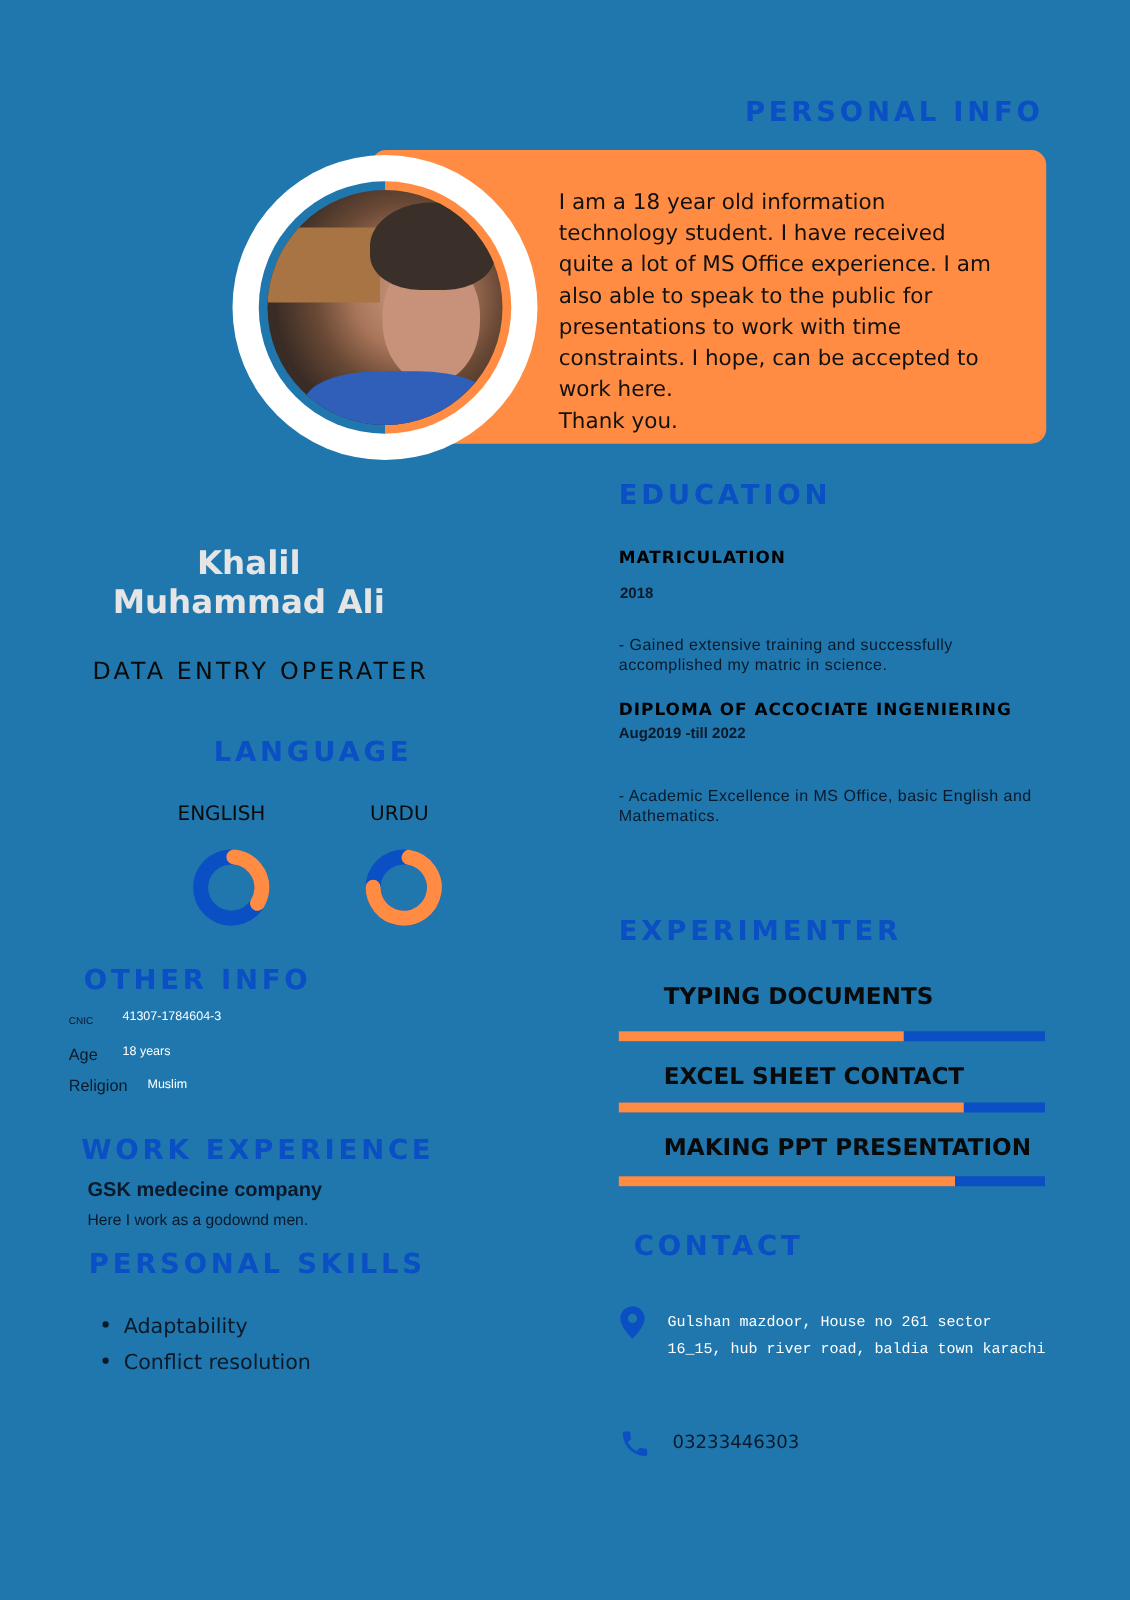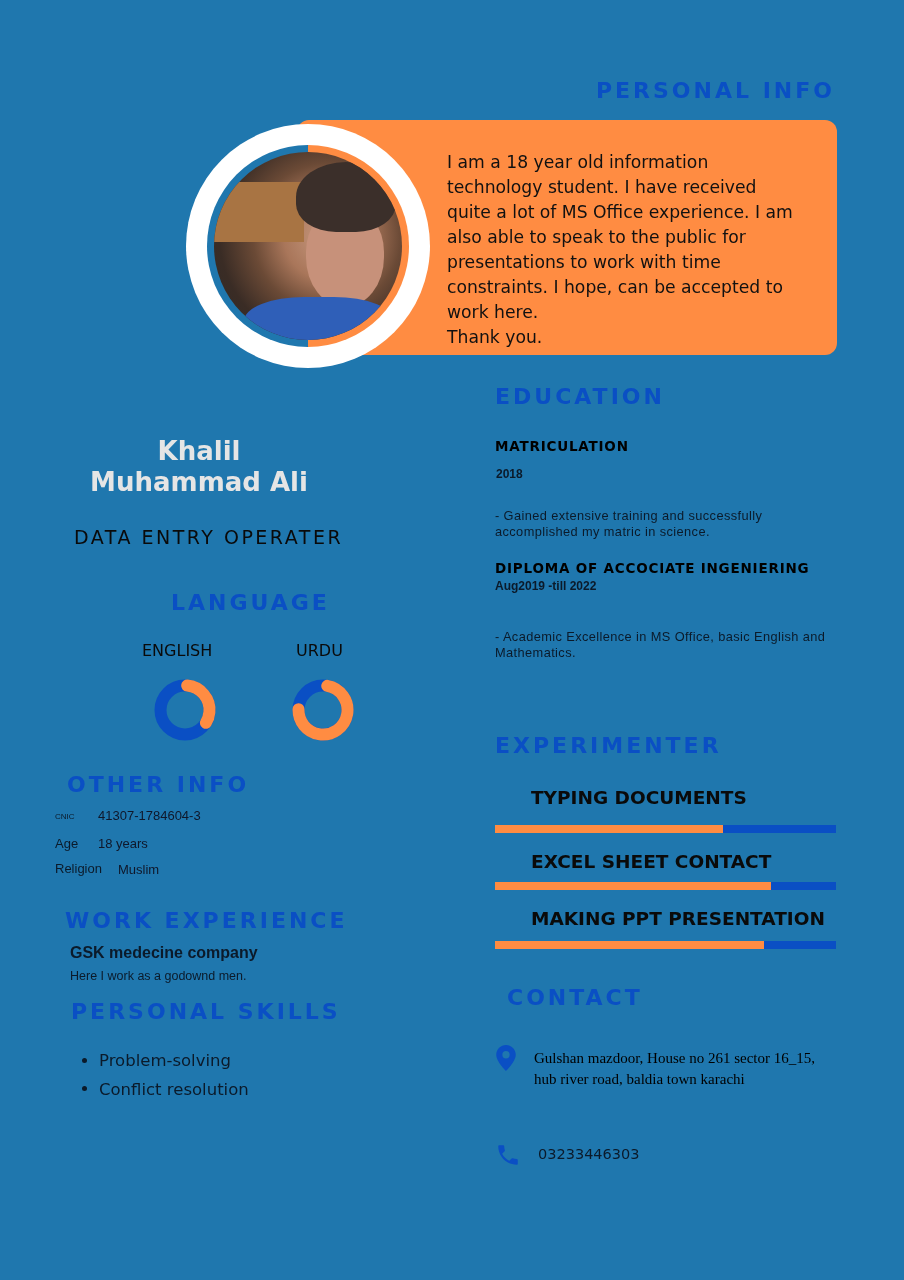--- a/index.html
+++ b/index.html
@@ -84,21 +84,21 @@
       font-size: 16px; color: #0a0a0a; white-space: nowrap;
     }
     #lang-english-label { left: 142px; }
     #lang-urdu-label { left: 296px; }
     .donut { width: 64px; height: 64px; }
     #donut-english { left: 153px; top: 678px; }
     #donut-urdu { left: 291px; top: 678px; }
     
     #other-heading { left: 67px; top: 772px; }
     .info-label { font-size: 13px; color: #0b1a2a; white-space: nowrap; }
-    .info-value { font-size: 13px; color: #0f172a; white-space: nowrap; }
+    .info-value { font-size: 10px; color: #ffffff; white-space: nowrap; }
     #cnic-label { left: 55px; top: 812px; font-size: 8px; }
     #cnic-value { left: 98px; top: 808px; }
     #age-label { left: 55px; top: 836px; }
     #age-value { left: 98px; top: 836px; }
     #religion-label { left: 55px; top: 861px; }
     #religion-value { left: 118px; top: 862px; }
     
     #work-heading { left: 65px; top: 908px; }
     #work-company {
       left: 70px; top: 944px; font-size: 16px; font-weight: bold; white-space: nowrap;
@@ -142,22 +142,22 @@
     #skill-1-bar { top: 825px; }
     #skill-2-name { top: 851px; }
     #skill-2-bar { top: 882px; }
     #skill-3-name { top: 908px; }
     #skill-3-bar { top: 941px; }
     
     #contact-heading { left: 495px; top: 985px; margin-left: 12px; }
     #location-icon { left: 496px; top: 1045px; width: 20px; height: 26px; }
     #address {
       left: 534px; top: 1048px; width: 305px;
-      font-family: Liberation Serif, serif; font-size: 15px; line-height: 20.5px;
-      color: #000000;
+      font-family: Liberation Mono, monospace; font-size: 12px; line-height: 20.5px;
+      color: #ffffff;
     }
     #phone-icon { left: 495px; top: 1142px; width: 26px; height: 26px; }
     #phone {
       left: 538px; top: 1146px;
       font-family: "DejaVu Sans", sans-serif; font-size: 14.5px; color: #0b1a2a;
     }
   </style>
 </head>
 <body>
 
@@ -202,21 +202,21 @@
 <div id="age-value" class="abs info-value">18 years</div>
 <div id="religion-label" class="abs info-label">Religion</div>
 <div id="religion-value" class="abs info-value">Muslim</div>
 
 <div id="work-heading" class="abs heading">WORK EXPERIENCE</div>
 <div id="work-company" class="abs">GSK medecine company</div>
 <div id="work-desc" class="abs">Here I work as a godownd men.</div>
 
 <div id="skills-heading" class="abs heading">PERSONAL SKILLS</div>
 <ul id="skills-list" class="abs">
-  <li>Problem-solving</li>
+  <li>Adaptability</li>
   <li>Conflict resolution</li>
 </ul>
 
 <div id="edu-heading" class="abs heading">EDUCATION</div>
 <div id="edu-1-title" class="abs edu-title">MATRICULATION</div>
 <div id="edu-1-year" class="abs">2018</div>
 <div id="edu-1-desc" class="abs">- Gained extensive training and successfully accomplished my matric in science.</div>
 <div id="edu-2-title" class="abs edu-title">DIPLOMA OF ACCOCIATE INGENIERING</div>
 <div id="edu-2-year" class="abs">Aug2019 -till 2022</div>
 <div id="edu-2-desc" class="abs">- Academic Excellence in MS Office, basic English and Mathematics.</div>

